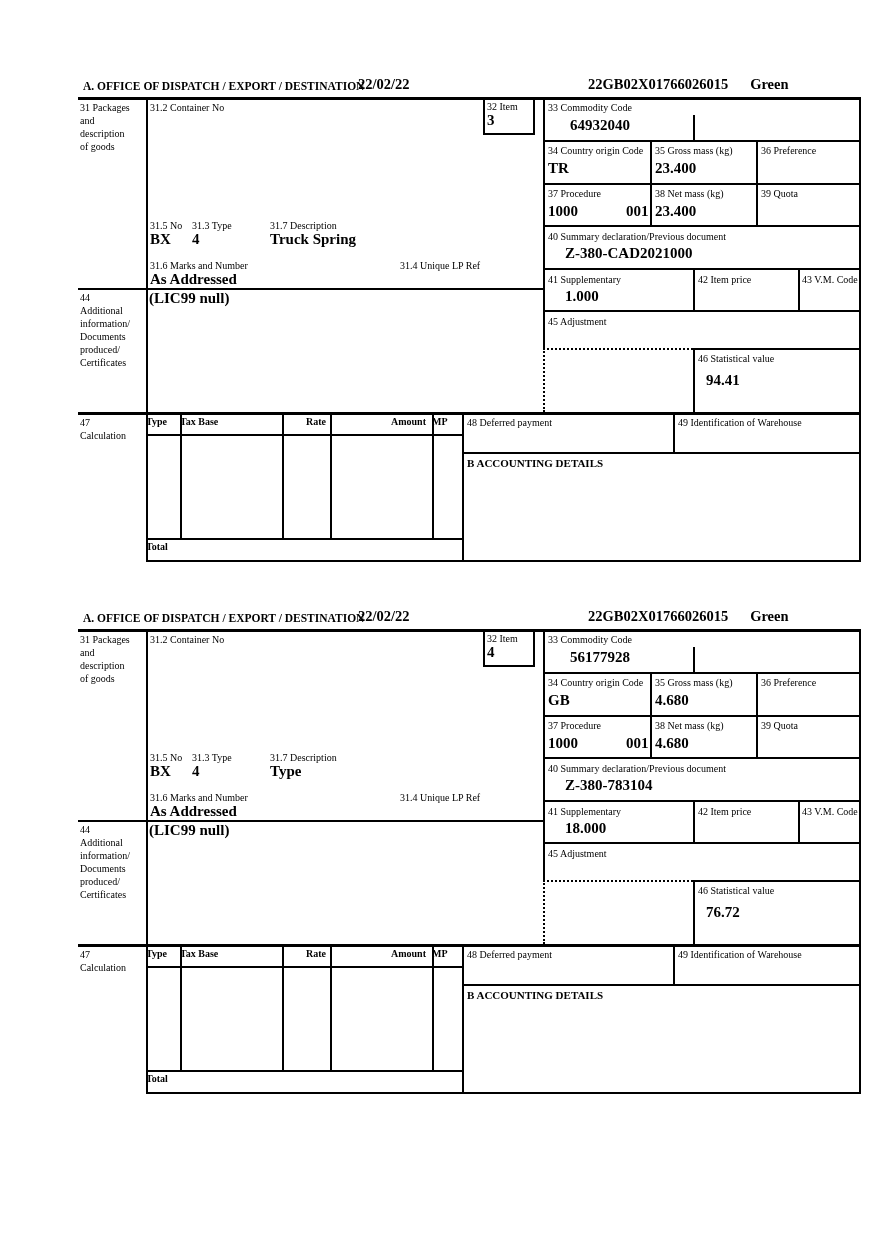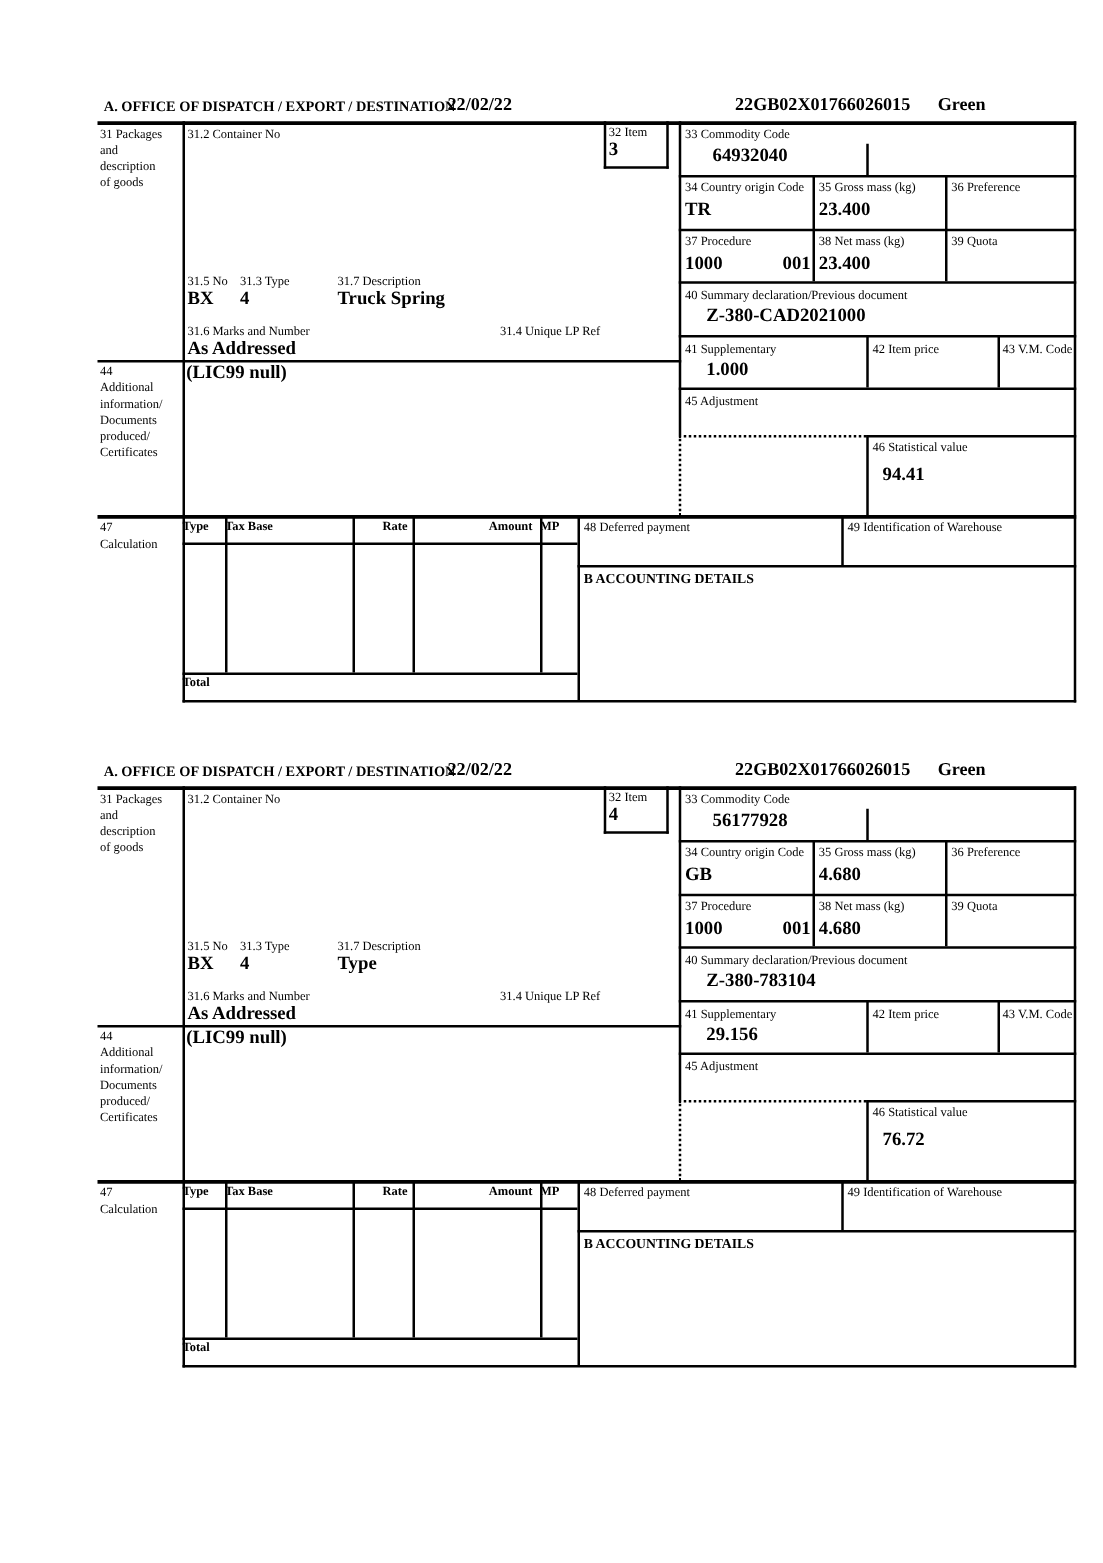--- a/index.html
+++ b/index.html
@@ -221,21 +221,21 @@
     <span class="val" style="left:192px;top:156px;">Type</span>
     <span class="lbl" style="left:72px;top:184px;">31.6 Marks and Number</span>
     <span class="val" style="left:72px;top:196px;">As Addressed</span>
     <span class="lbl" style="left:322px;top:184px;">31.4 Unique LP Ref</span>
     <span class="val" style="left:322px;top:196px;"></span>
 
     <span class="lbl" style="left:470px;top:155px;">40 Summary declaration/Previous document</span>
     <span class="val" style="left:487px;top:170px;">Z-380-783104</span>
 
     <span class="lbl" style="left:470px;top:198px;">41 Supplementary</span>
-    <span class="val" style="left:487px;top:213px;">29.156</span>
+    <span class="val" style="left:487px;top:213px;">18.000</span>
     <span class="lbl" style="left:620px;top:198px;">42 Item price</span>
     <span class="val" style="left:620px;top:213px;"></span>
     <span class="lbl" style="left:724px;top:198px;">43 V.M. Code</span>
     <span class="val" style="left:724px;top:213px;"></span>
 
     <span class="lbl" style="left:2px;top:216px;">44
 Additional
 information/
 Documents
 produced/

